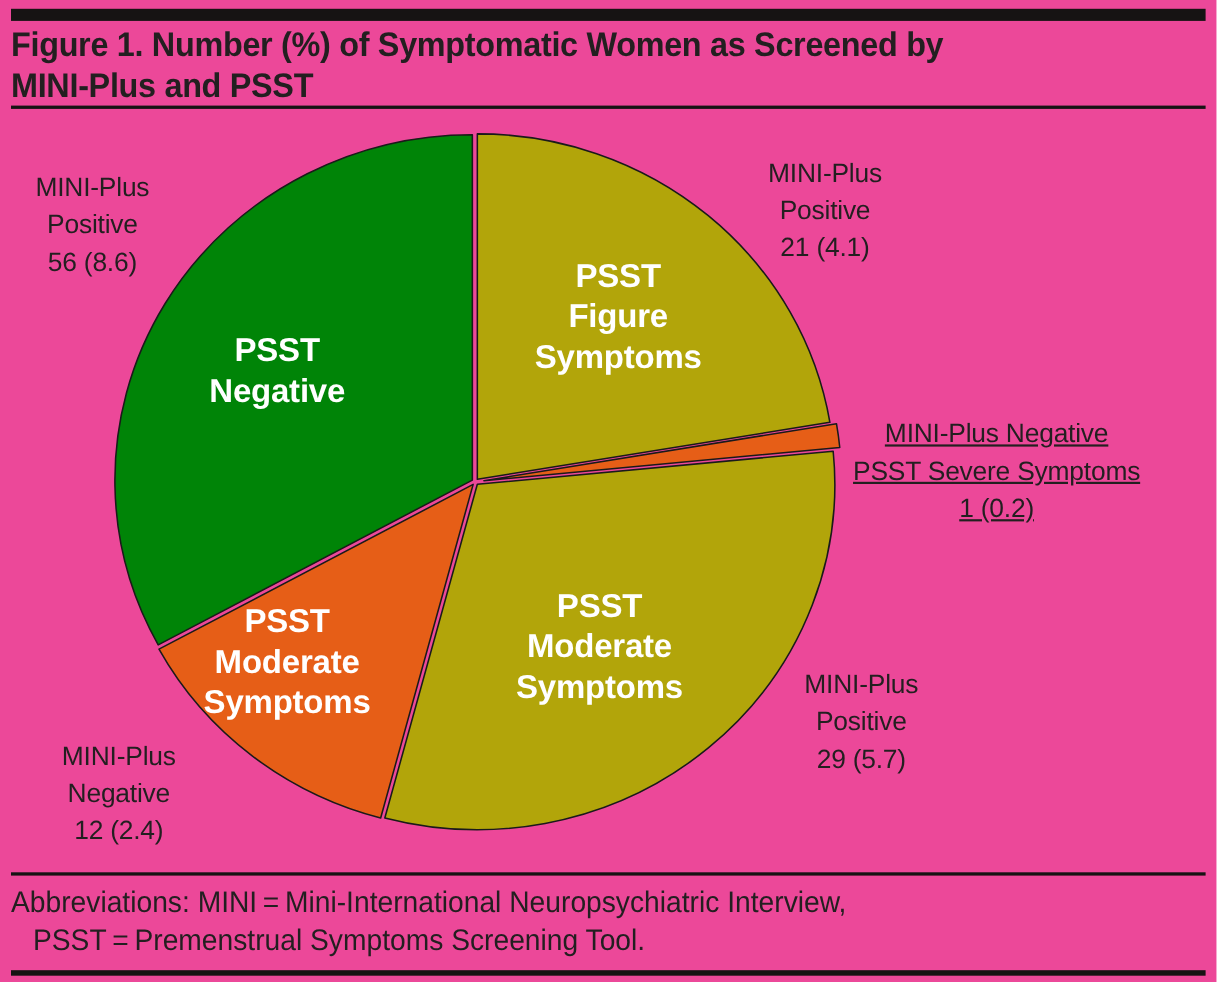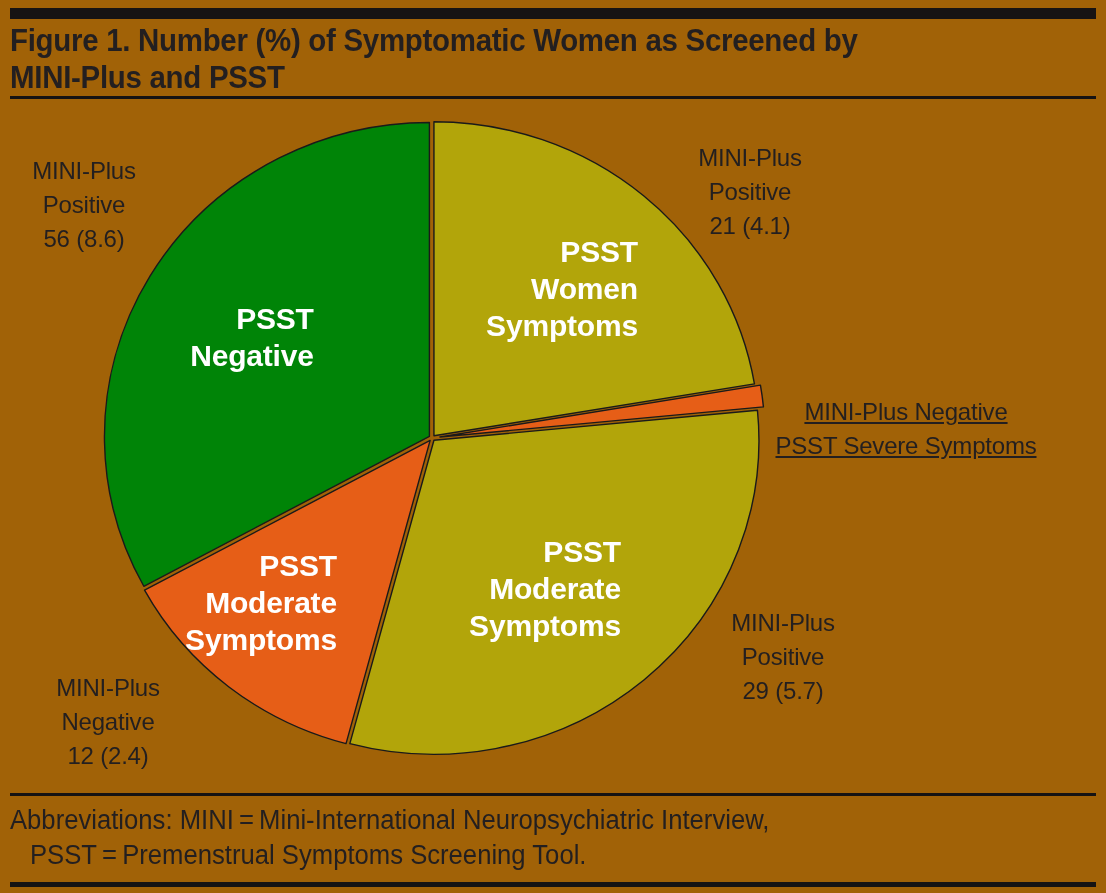--- a/index.html
+++ b/index.html
@@ -1,39 +1,39 @@
 <!DOCTYPE html>
 <html><head>
 <meta charset="utf-8">
 <style>
   html,body{margin:0;padding:0;background:#ffffff;}
   #page{
     position:relative;
     width:1106px;height:893px;
-    background:#a16207;
+    background:#ec4899;
     font-family:"Liberation Sans","DejaVu Sans",sans-serif;
     color:#231f20;
     overflow:hidden;
   }
   .bar{position:absolute;left:10px;width:1086px;background:#161313;}
   #top-bar{top:8px;height:11px;}
   #title-rule{top:96px;height:3px;}
   #foot-rule{top:793px;height:3px;}
   #bottom-bar{top:882px;height:5px;}
   #title{
     position:absolute;left:10px;top:22px;width:1090px;
     font-size:31px;font-weight:bold;line-height:37px;
     letter-spacing:-0.3px;
     transform:scaleX(0.95);transform-origin:0 0;
     color:#231f20;
   }
   #pie-svg{position:absolute;left:0;top:0;}
   .in-label{
     position:absolute;transform:translate(-50%,-50%);
-    text-align:right;color:#ffffff;font-weight:bold;
+    text-align:center;color:#ffffff;font-weight:bold;
     font-size:30px;line-height:37px;letter-spacing:-0.2px;
     white-space:nowrap;
   }
   .out-label{
     position:absolute;transform:translate(-50%,-50%);
     text-align:center;color:#231f20;
     font-size:24px;line-height:34px;letter-spacing:-0.2px;
     white-space:nowrap;
   }
   #footnote{
@@ -61,21 +61,21 @@
   <svg id="pie-svg" width="1106" height="893" viewBox="0 0 1106 893">
       <path d="M 432.0 438.0 L 432.0 124.0 A 325 314 0 0 1 752.5 386.2 Z" fill="#b2a50a" stroke="#1a1a1a" stroke-width="1.4" stroke-linejoin="round" transform="translate(1.94 -2.29)"></path>
       <path d="M 432.0 438.0 L 752.5 386.2 A 325 314 0 0 1 755.5 407.9 Z" fill="#e65e17" stroke="#1a1a1a" stroke-width="1.4" stroke-linejoin="round" transform="translate(7.93 -1.04)"></path>
       <path d="M 432.0 438.0 L 755.5 407.9 A 325 314 0 0 1 347.9 741.3 Z" fill="#b2a50a" stroke="#1a1a1a" stroke-width="1.4" stroke-linejoin="round" transform="translate(1.94 2.29)"></path>
       <path d="M 432.0 438.0 L 347.9 741.3 A 325 314 0 0 1 146.4 587.8 Z" fill="#e65e17" stroke="#1a1a1a" stroke-width="1.4" stroke-linejoin="round" transform="translate(-1.86 2.36)"></path>
       <path d="M 432.0 438.0 L 146.4 587.8 A 325 314 0 0 1 432.0 124.0 Z" fill="#008407" stroke="#1a1a1a" stroke-width="1.4" stroke-linejoin="round" transform="translate(-2.58 -1.53)"></path>
     </svg>
 
   <div class="in-label" style="left:562px;top:288px;">
     <div>PSST</div>
-    <div>Women</div>
+    <div>Figure</div>
     <div>Symptoms</div>
   </div>
 
   <div class="in-label" style="left:545px;top:588px;">
     <div>PSST</div>
     <div>Moderate</div>
     <div>Symptoms</div>
   </div>
 
   <div class="in-label" style="left:261px;top:602px;">
@@ -97,20 +97,21 @@
 
   <div class="out-label" style="left:750px;top:192px;">
     <div>MINI-Plus</div>
     <div>Positive</div>
     <div>21 (4.1)</div>
   </div>
 
   <div class="out-label" style="left:906px;top:429px;text-decoration:underline;">
     <div>MINI-Plus Negative</div>
     <div>PSST Severe Symptoms</div>
+    <div>1 (0.2)</div>
   </div>
 
   <div class="out-label" style="left:783px;top:657px;">
     <div>MINI-Plus</div>
     <div>Positive</div>
     <div>29 (5.7)</div>
   </div>
 
   <div class="out-label" style="left:108px;top:722px;">
     <div>MINI-Plus</div>

